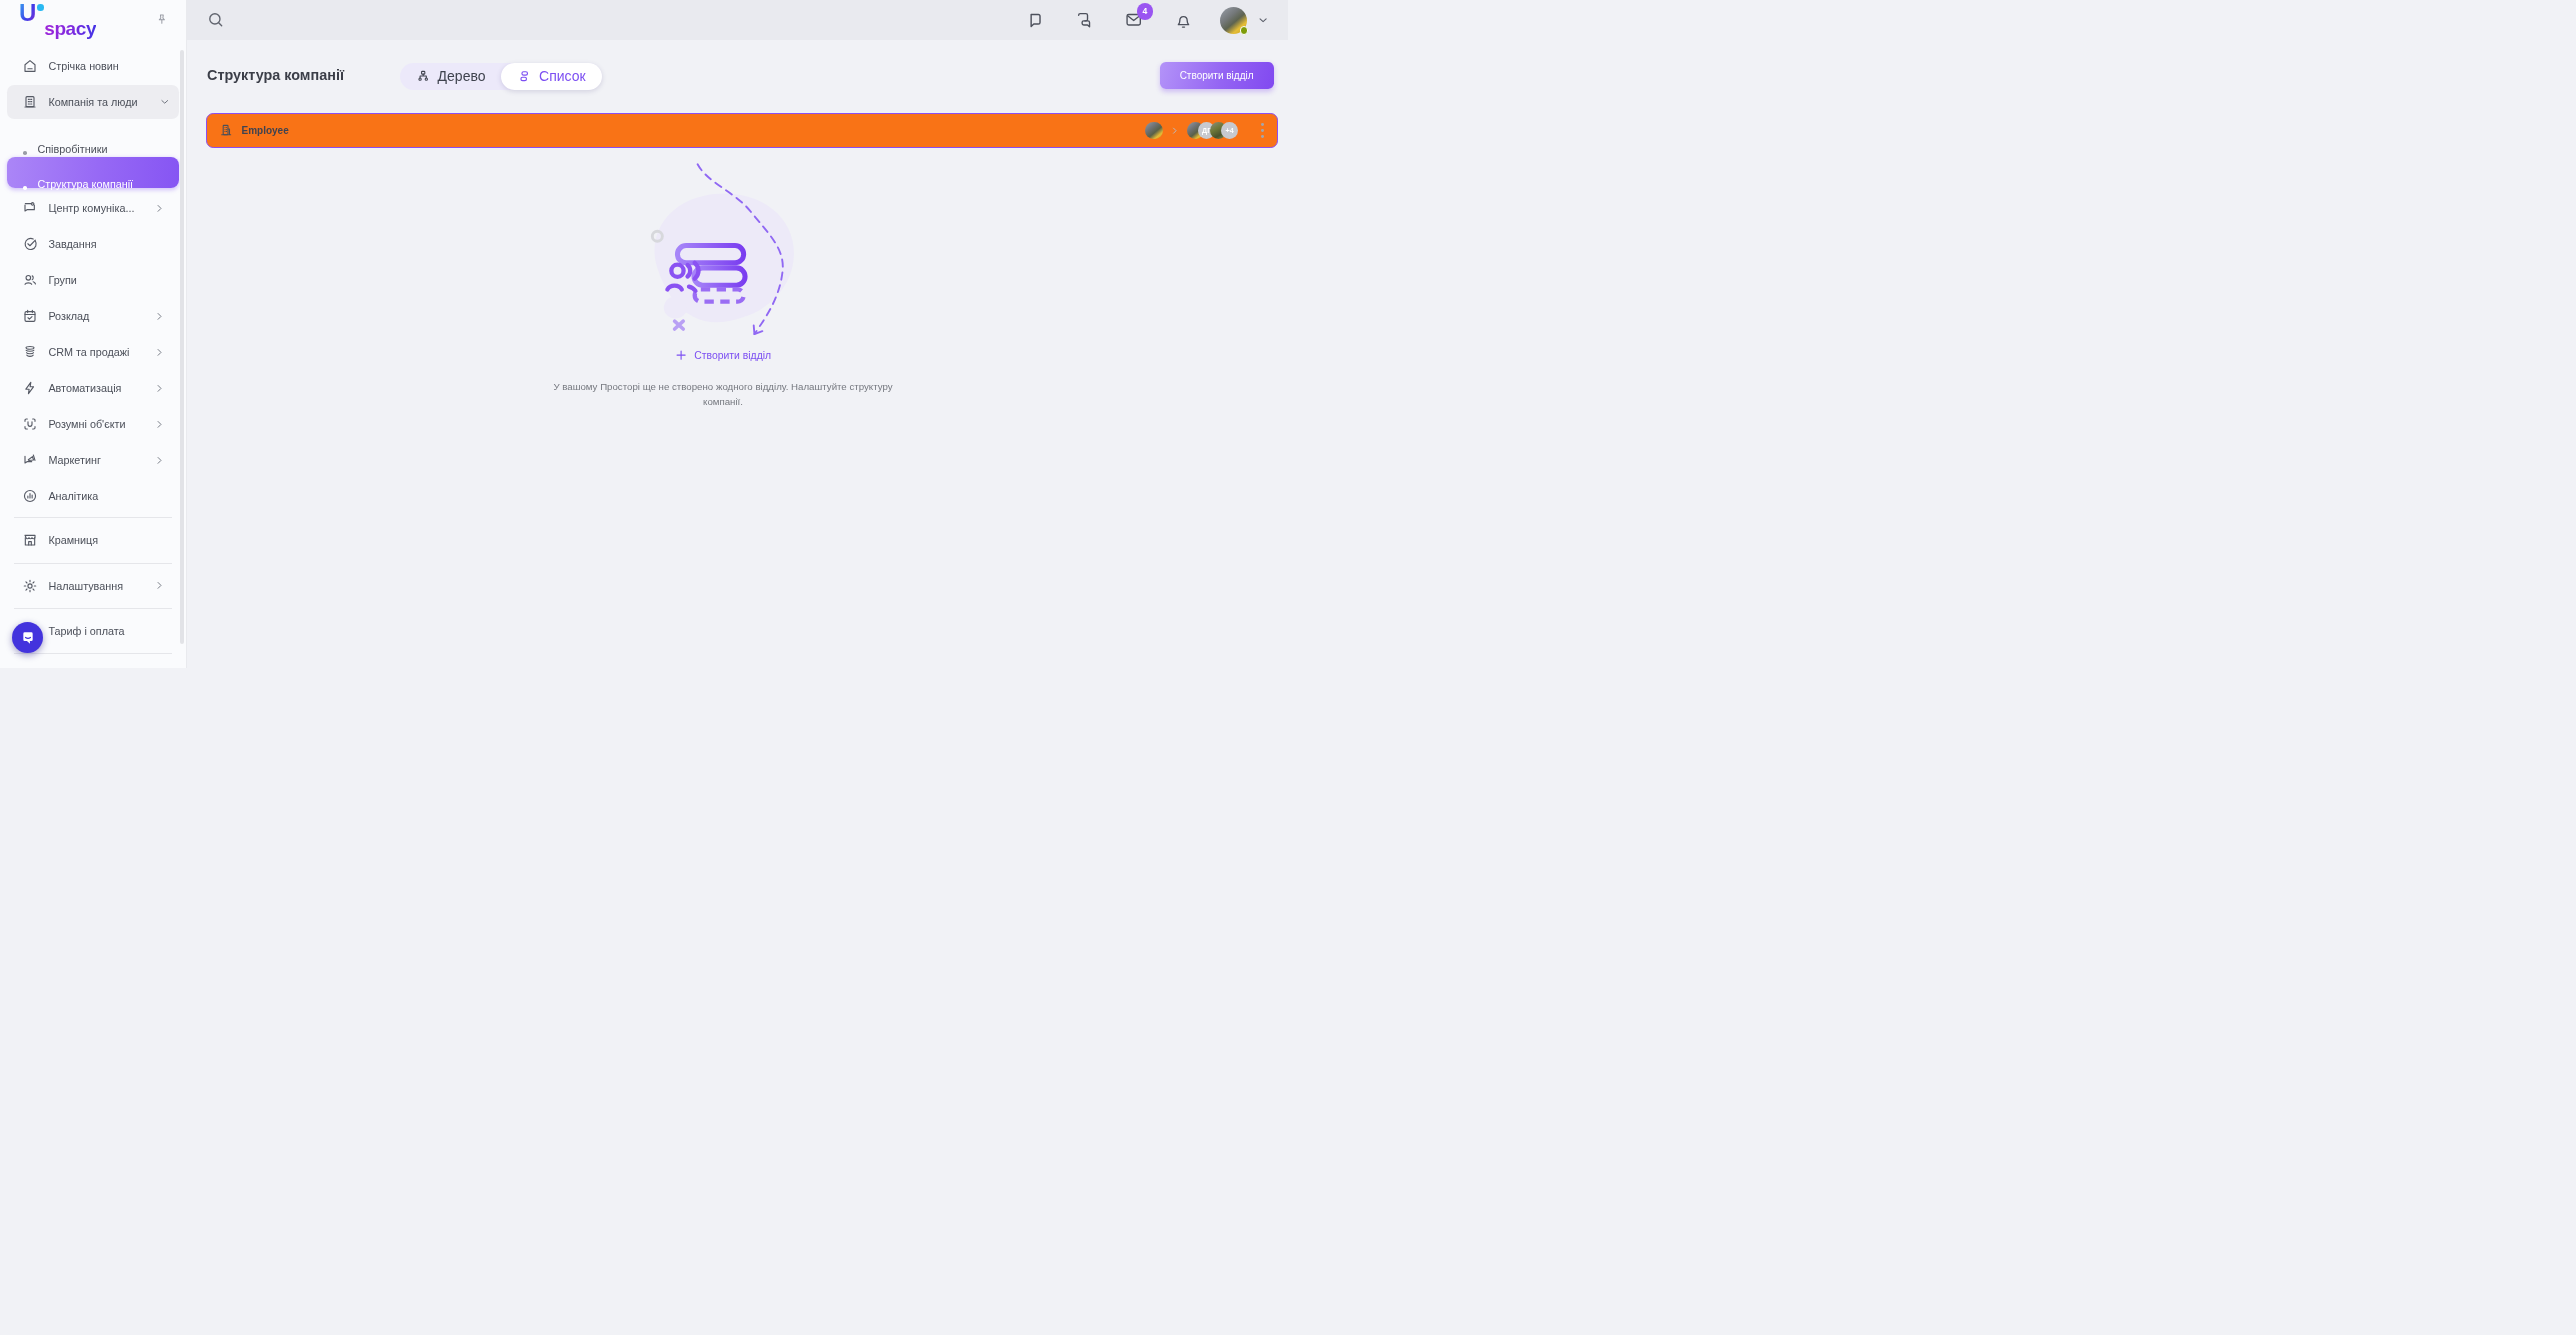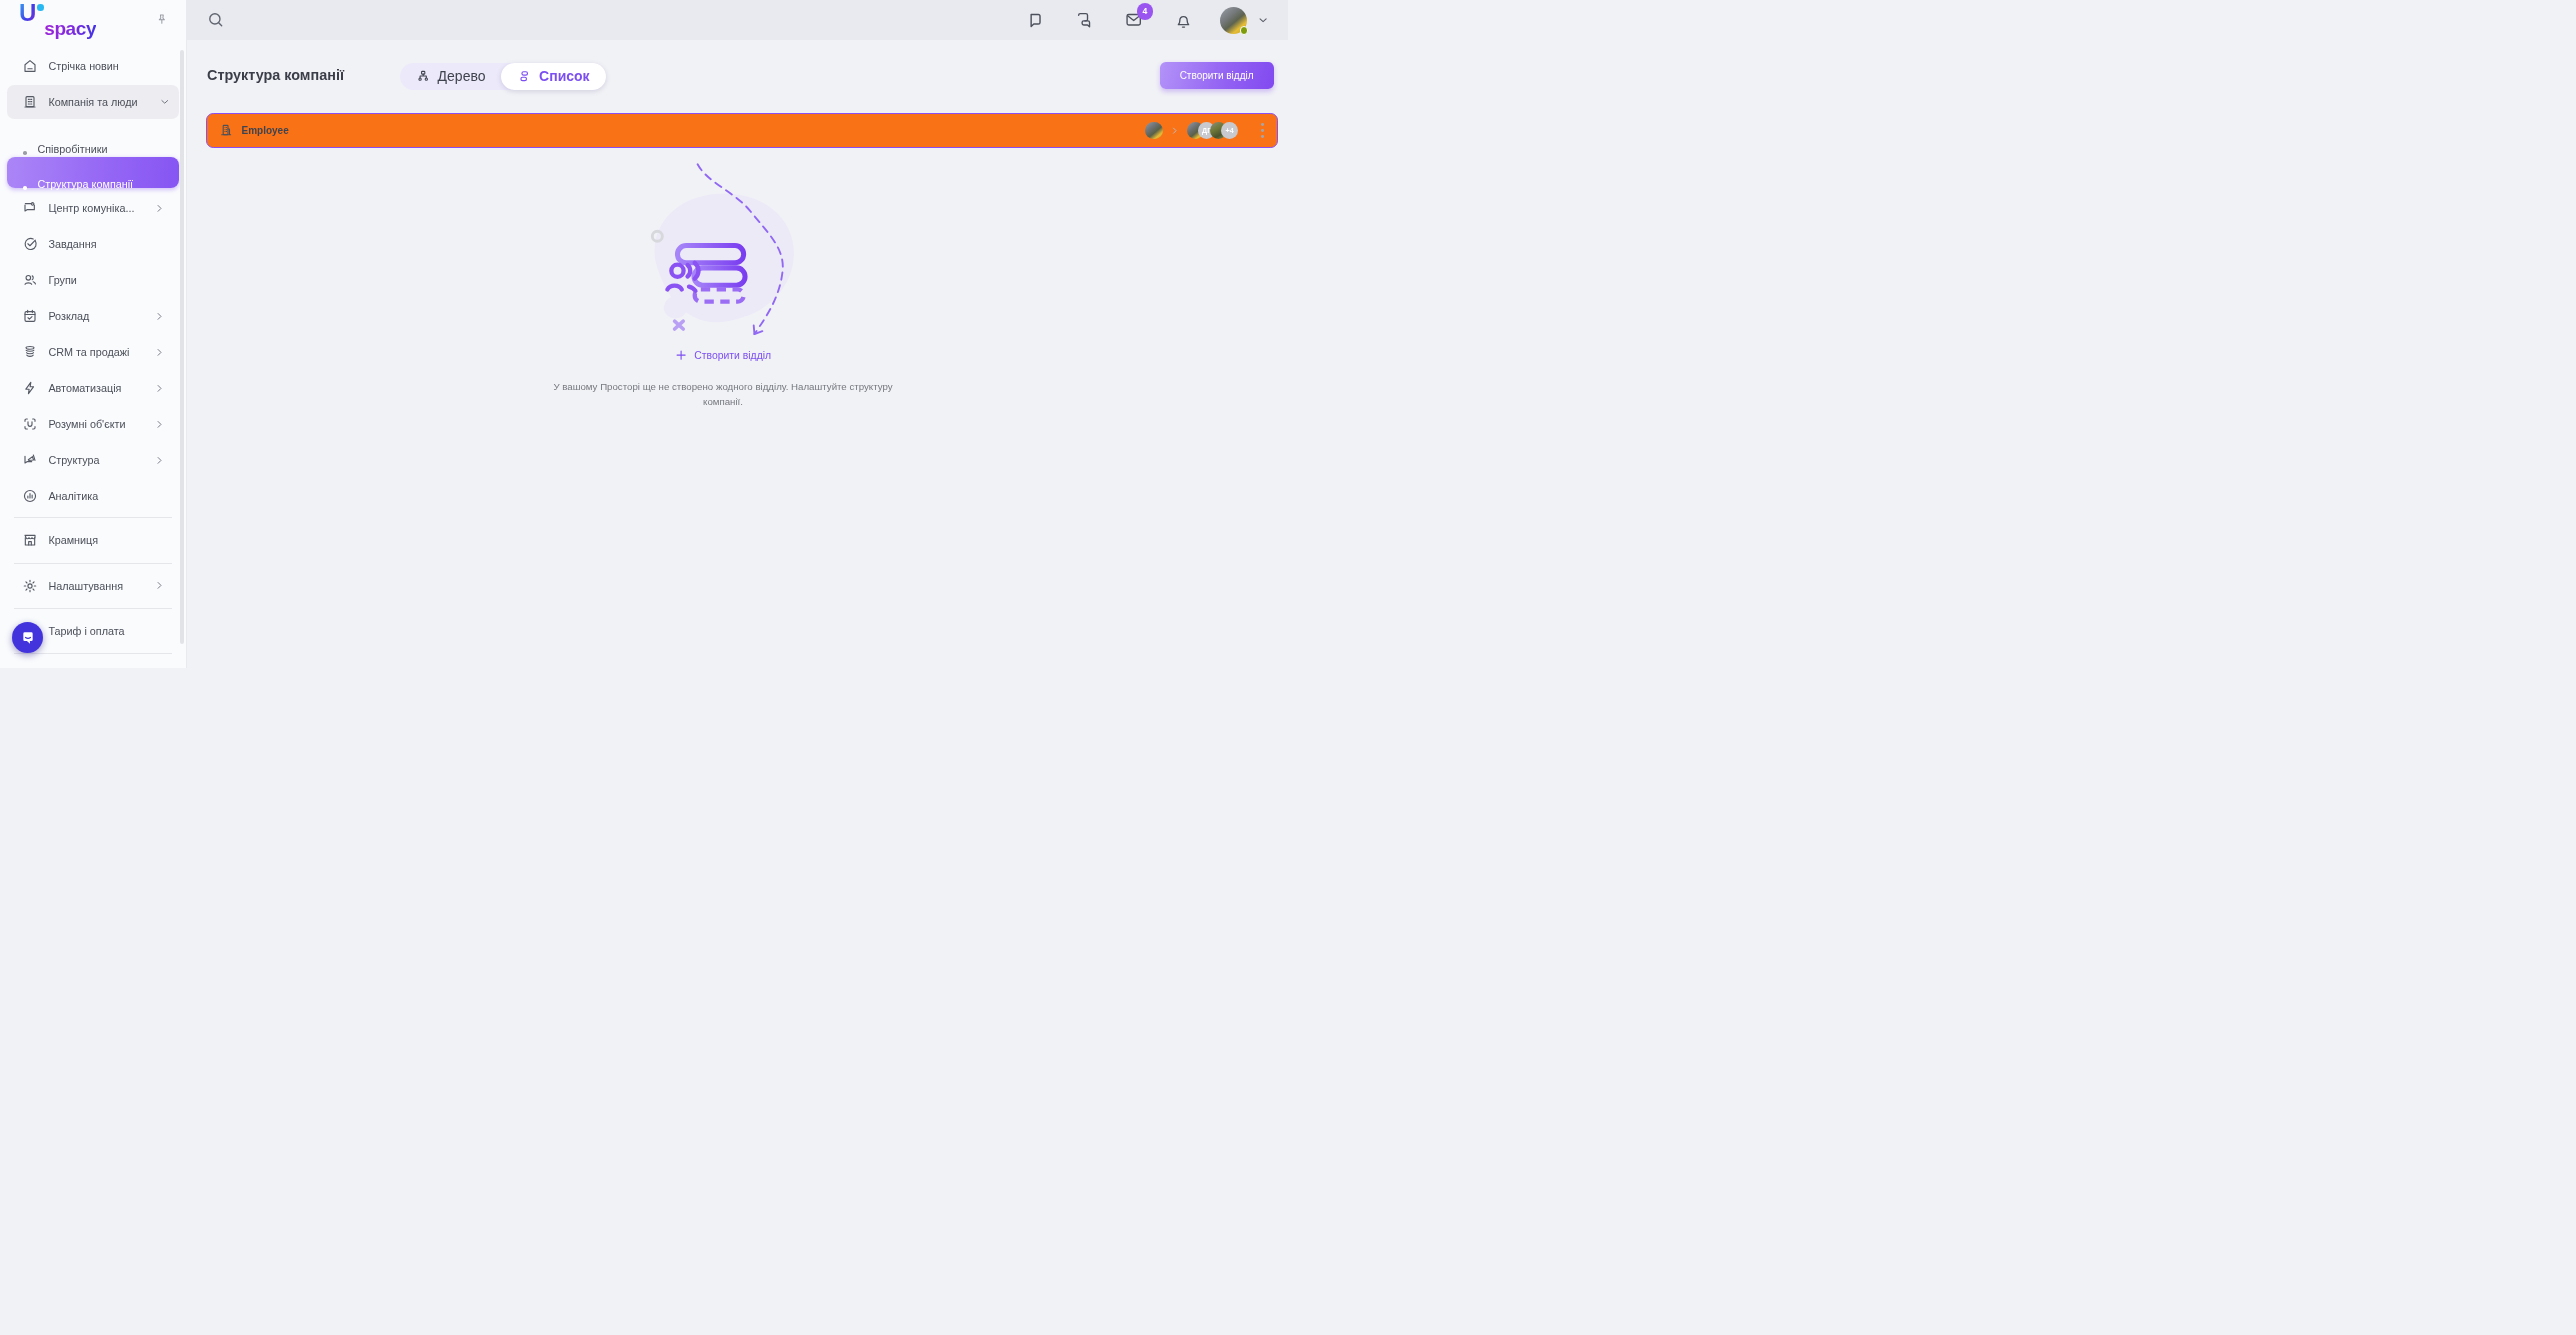--- a/index.html
+++ b/index.html
@@ -47,21 +47,21 @@
   .avatar .status { position:absolute; right:-1.4px; bottom:-1.4px; width:8.6px; height:8.6px; border-radius:50%; background:#7e9c09; border:1.8px solid #ffffff; }
   .tb-chev { margin-left:10px; color:#5b5f6a; cursor:pointer; }
 
   
   .content { position:absolute; left:187px; top:40px; width:1101px; height:628px; background:#f1f2f6; }
   .page-header { position:absolute; top:22px; left:20px; right:14.4px; height:29px; }
   .page-title { position:absolute; left:0; top:5px; font-size:14.4px; font-weight:700; color:#3b3e48; }
   .toggle { position:absolute; left:193px; top:0.7px; height:27px; background:#ece9fa; border-radius:13.7px; display:flex; align-items:center; }
   .tog-seg { display:flex; align-items:center; height:27px; padding:0 16px; cursor:pointer; font-size:14px; color:#3f434e; }
   .tog-seg .ic { margin-right:7.2px; }
-  .tog-seg.selected { background:#ffffff; border-radius:13.7px; box-shadow:0 1.4px 5.8px rgba(70,60,130,.18); color:#7c4ff2; font-weight:700; }
+  .tog-seg.selected { background:#ffffff; border-radius:13.7px; box-shadow:0 1.4px 5.8px rgba(70,60,130,.18); color:#7c4ff2; font-weight:400; }
   .create-btn { position:absolute; right:0; top:0; width:114px; height:27px; border:none; border-radius:5.8px; cursor:pointer;
         background:linear-gradient(105deg,#b393f8 0%,#9464f3 55%,#8149f0 100%);
         color:#ffffff; font-size:10px; font-family:inherit; box-shadow:0 2.2px 5.8px rgba(129,73,240,.3); }
 
   
   .dept-row { position:absolute; top:73px; left:19px; width:1072px; height:35px; background:#f97316; border:1.4px solid #8a4ff2;
         border-radius:7.2px; display:flex; align-items:center; padding:0 10px 0 11.5px; cursor:pointer; }
   .dept-ic { color:#4b4f59; margin-right:8.6px; }
   .dept-name { font-size:10px; font-weight:700; color:#3f4350; }
   .dept-right { margin-left:auto; display:flex; align-items:center; }
@@ -243,21 +243,21 @@
       </span>
     </div>
 
     <div class="s-item">
       <span class="ic">
         <svg width="16" height="16" viewBox="0 0 24 24" fill="none" stroke="currentColor" stroke-width="1.7" stroke-linejoin="round" stroke-linecap="round">
             <path d="M4.5 6.5v10l3-2h7M17 4.5l2.5 8"></path>
             <path d="M9.5 11.7 15.7 7l1.6 5-7 .7z"></path>
           </svg>
       </span>
-      <span>Структура</span>
+      <span>Маркетинг</span>
       <span class="chev">
         <svg width="10.8" height="10.8" viewBox="0 0 24 24" fill="none" stroke="currentColor" stroke-width="2" stroke-linecap="round" stroke-linejoin="round">
             <polyline points="9 5.5 15.5 12 9 18.5"></polyline>
           </svg>
       </span>
     </div>
 
     <div class="s-item" style="height:35px">
       <span class="ic">
         <svg width="16" height="16" viewBox="0 0 24 24" fill="none" stroke="currentColor" stroke-width="1.7" stroke-linejoin="round" stroke-linecap="round">

